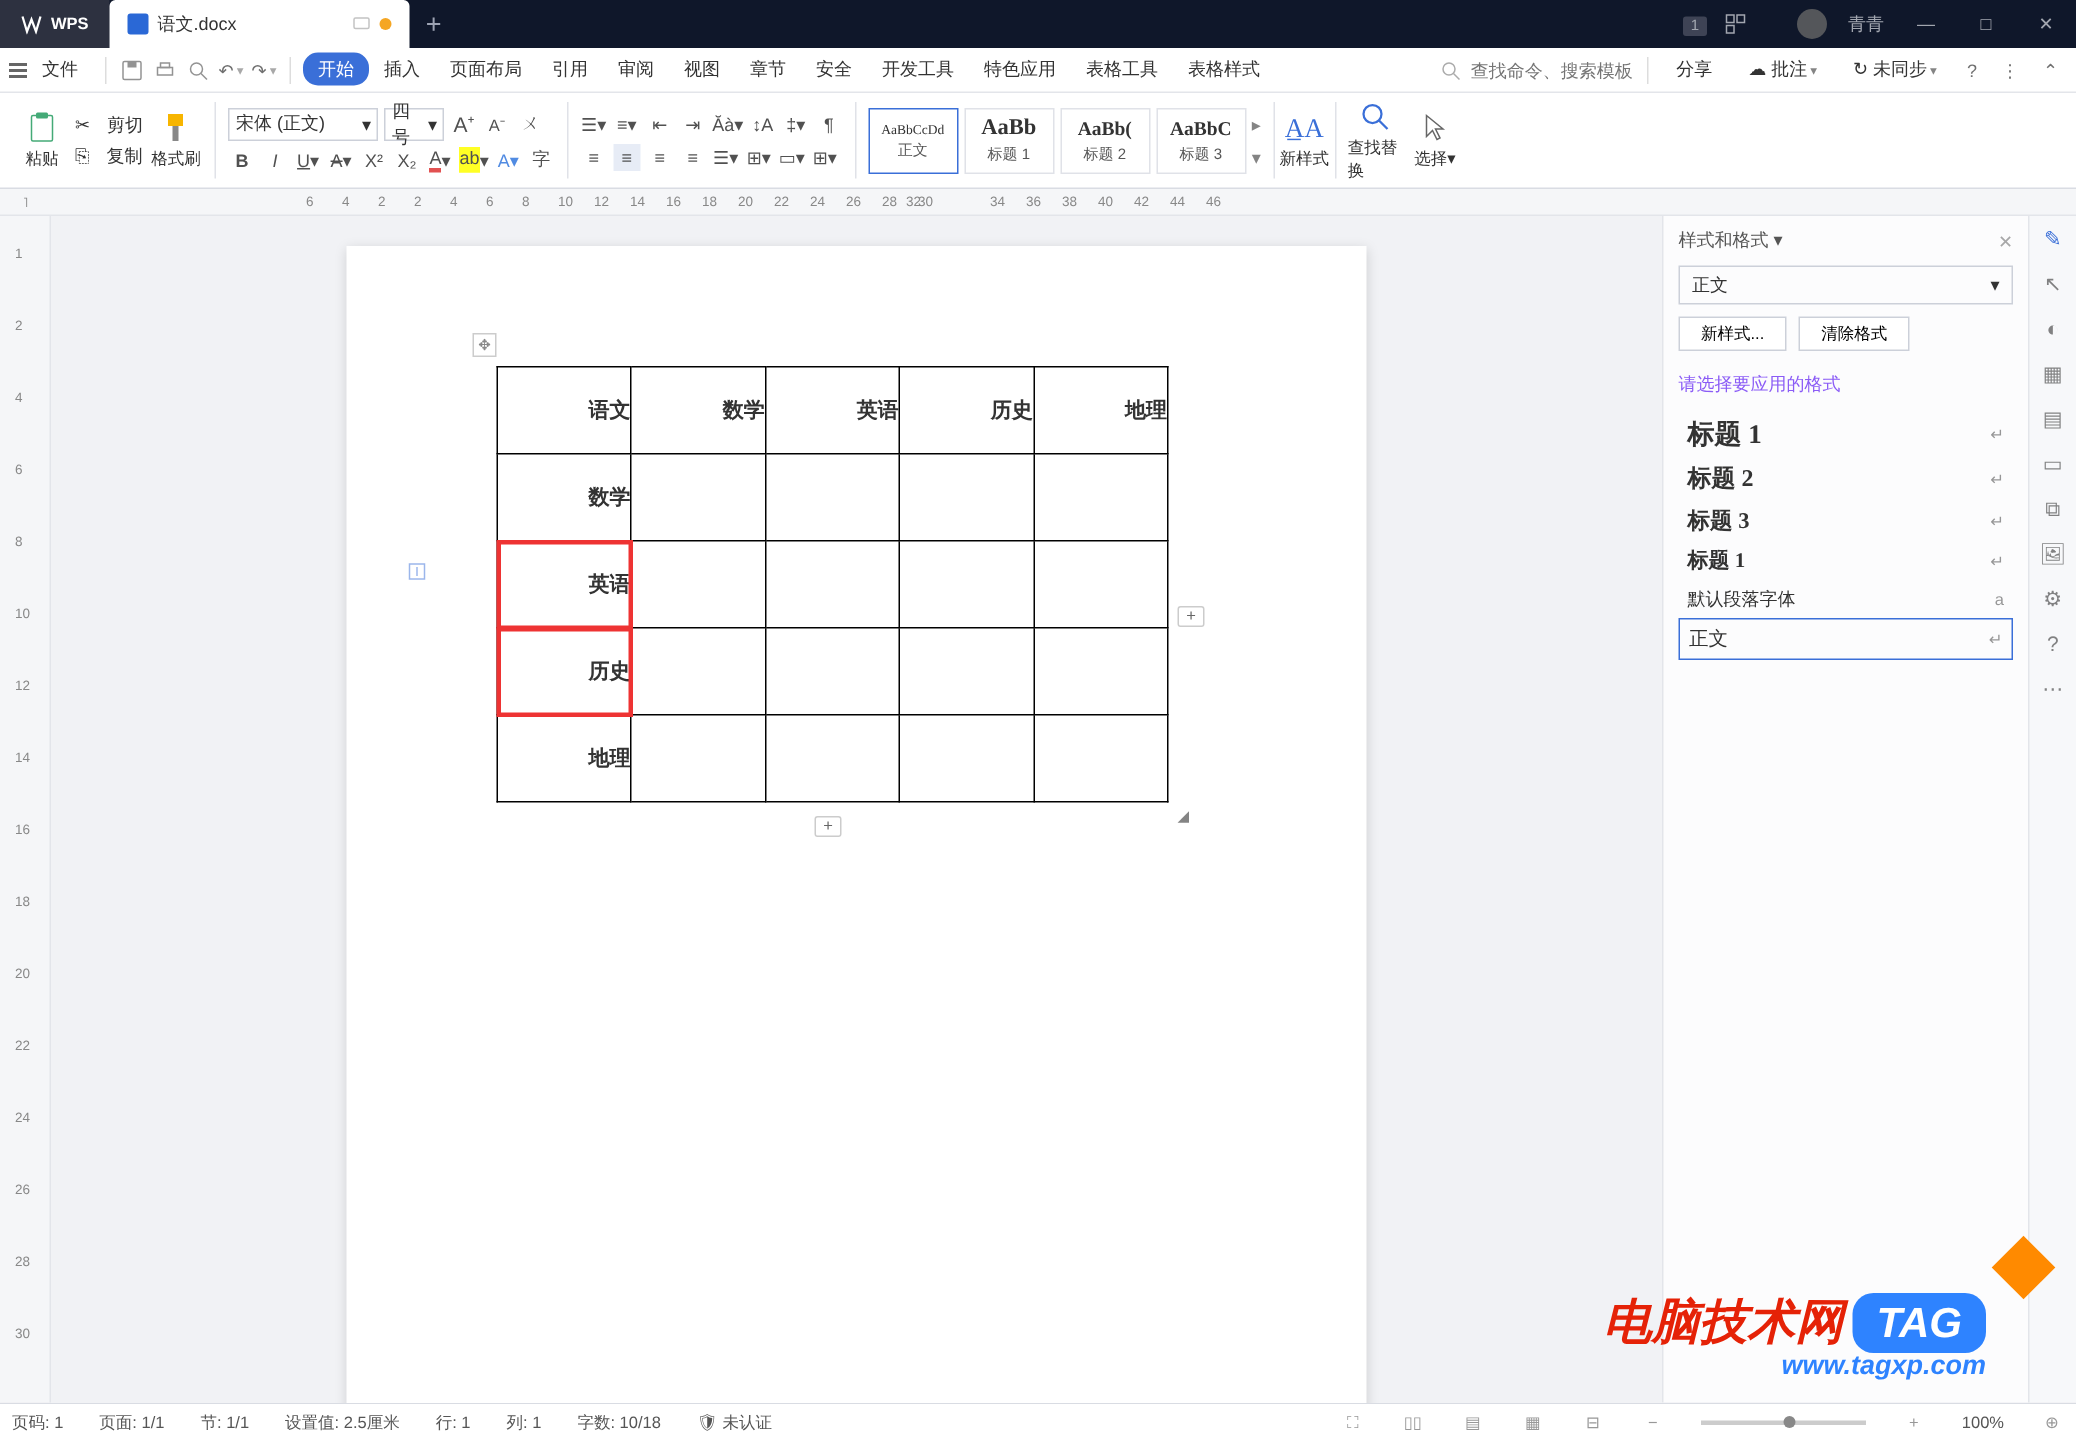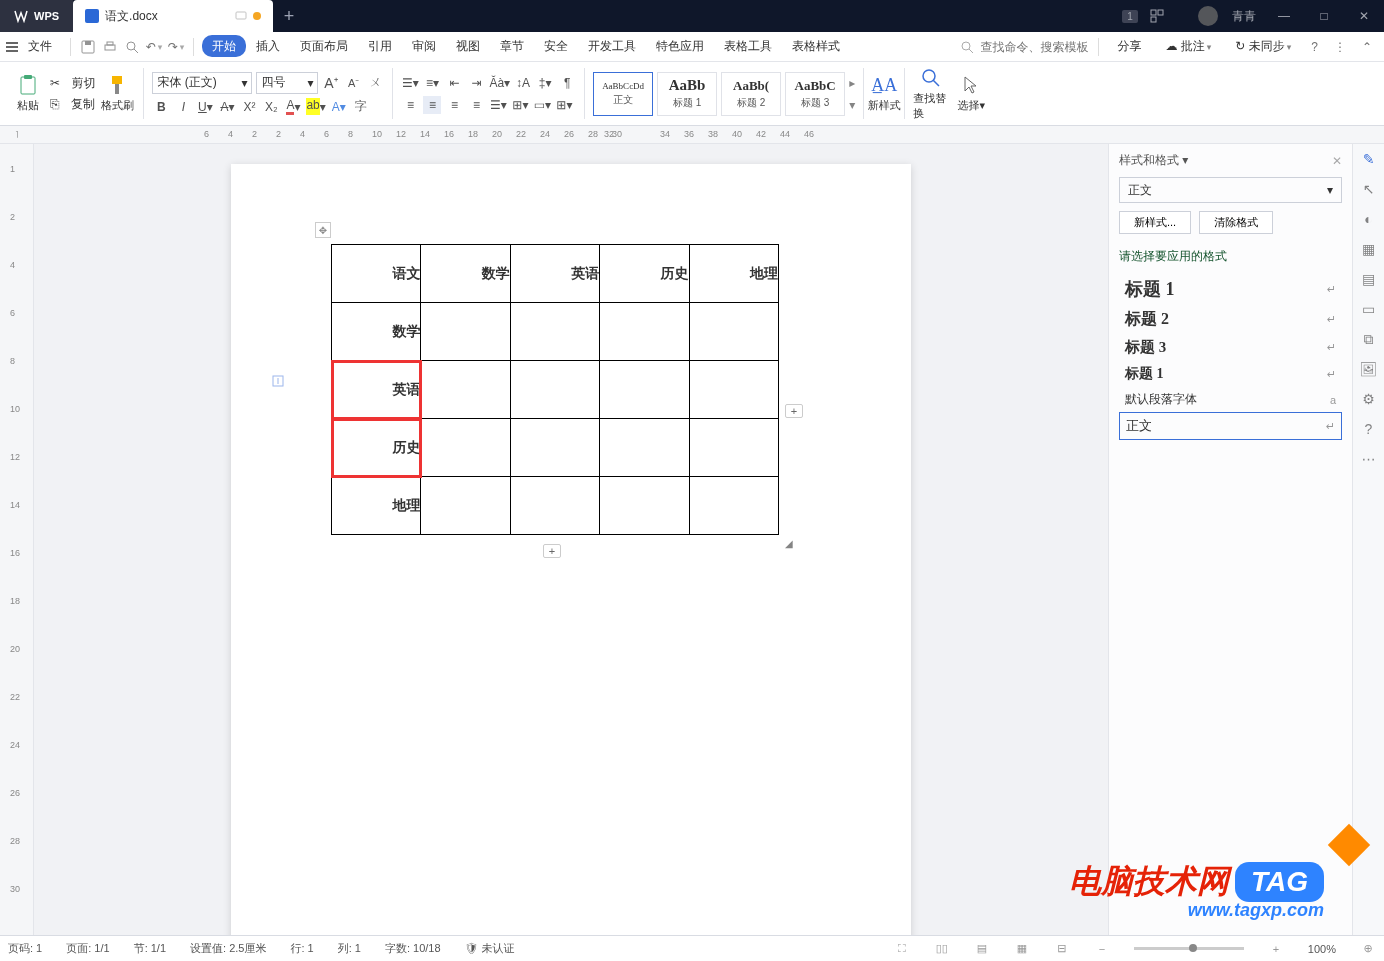--- a/index.html
+++ b/index.html
@@ -36,21 +36,21 @@
 .toolbar { height: 64px; border-bottom: 1px solid #d9dce3; display: flex; align-items: stretch; padding: 0 4px; }
 .toolbar .group { display: flex; align-items: center; padding: 0 6px; gap: 4px; }
 .toolbar .vsep { width: 1px; background: #e0e2e8; margin: 6px 2px; }
 .toolbar .big-btn { width: 36px; display: flex; flex-direction: column; align-items: center; justify-content: center; gap: 2px; font-size: 11px; }
 .toolbar .big-btn .bicon { width: 22px; height: 22px; display: flex; align-items: center; justify-content: center; }
 .toolbar .mid-col { display: flex; flex-direction: column; gap: 4px; justify-content: center; }
 .toolbar .row { display: flex; align-items: center; gap: 4px; }
 .toolbar .small-btn { min-width: 18px; height: 18px; display: inline-flex; align-items: center; justify-content: center; opacity: 0.85; cursor: default; }
 .toolbar select, .font-select, .size-select { border: 1px solid #ccd0d9; height: 22px; font-size: 12px; padding: 0 4px; background: #fff; }
 .font-select { width: 100px; display: inline-flex; align-items: center; justify-content: space-between; }
-.size-select { width: 62px; display: inline-flex; align-items: center; justify-content: space-between; }
+.size-select { width: 40px; display: inline-flex; align-items: center; justify-content: space-between; }
 .toolbar .style-card { width: 60px; height: 44px; border: 1px solid #e0e2e8; display: flex; flex-direction: column; align-items: center; justify-content: center; font-size: 10px; overflow: hidden; }
 .toolbar .style-card.sel { border: 1px solid #3a6fd8; }
 .toolbar .style-card .preview { font-family: serif; }
 .toolbar .style-card .label { font-size: 10px; margin-top: 2px; color: #555; }
 
 
 .ruler-area { display: flex; height: 18px; background: #f5f6f8; border-bottom: 1px solid #e3e5ea; font-size: 9px; color: #888; }
 .ruler-corner { width: 34px; height: 100%; display: flex; align-items: center; justify-content: center; }
 .hruler { flex: 1; position: relative; display: flex; align-items: center; }
 .hruler .tick { position: absolute; top: 3px; font-size: 9px; }
@@ -69,21 +69,21 @@
 .table-handle { position: absolute; width: 16px; height: 16px; border: 1px solid #ccc; background: #fff; display: flex; align-items: center; justify-content: center; font-size: 10px; color: #888; }
 .add-handle { position: absolute; width: 18px; height: 14px; border: 1px solid #ccc; background: #fff; display: flex; align-items: center; justify-content: center; font-size: 11px; color: #666; border-radius: 2px; }
 
 
 .right-panel { width: 244px; background: #fcfcfd; border-left: 1px solid #e3e5ea; display: flex; flex-direction: column; padding: 8px 10px; gap: 8px; }
 .right-panel .panel-title { display: flex; justify-content: space-between; align-items: center; font-size: 12px; color: #555; }
 .right-panel .panel-title .close-x { opacity: 0.5; cursor: default; }
 .right-panel .style-current { border: 1px solid #ccd0d9; height: 26px; display: flex; align-items: center; padding: 0 8px; justify-content: space-between; }
 .right-panel .btns { display: flex; gap: 8px; }
 .right-panel .btns button { border: 1px solid #ccd0d9; background: #fff; padding: 3px 14px; font-size: 11px; cursor: default; font-family: inherit; }
-.right-panel .hint { color: #14532d; font-size: 12px; margin-top: 6px; }
+.right-panel .hint { color: #8b5cf6; font-size: 12px; margin-top: 6px; }
 .right-panel .style-list { display: flex; flex-direction: column; }
 .right-panel .style-row { padding: 4px 6px; display: flex; justify-content: space-between; align-items: center; }
 .right-panel .style-row .nm { font-family: "SimSun", serif; }
 .right-panel .style-row .glyph { opacity: 0.5; font-size: 11px; }
 .right-panel .style-row.sel { border: 1px solid #3a6fd8; }
 
 
 .icon-rail { width: 32px; background: #f7f8fa; border-left: 1px solid #e3e5ea; display: flex; flex-direction: column; align-items: center; padding-top: 6px; gap: 12px; }
 .icon-rail .rail-icon { width: 18px; height: 18px; opacity: 0.6; display: flex; align-items: center; justify-content: center; font-size: 14px; }
 .icon-rail .rail-icon.active { color: #3a6fd8; opacity: 1; }

